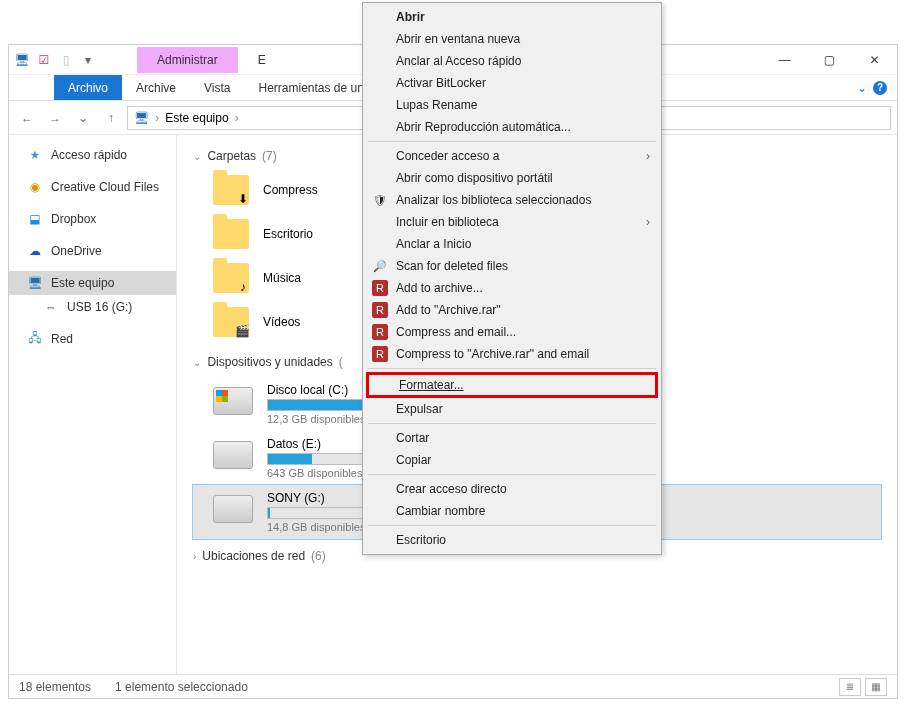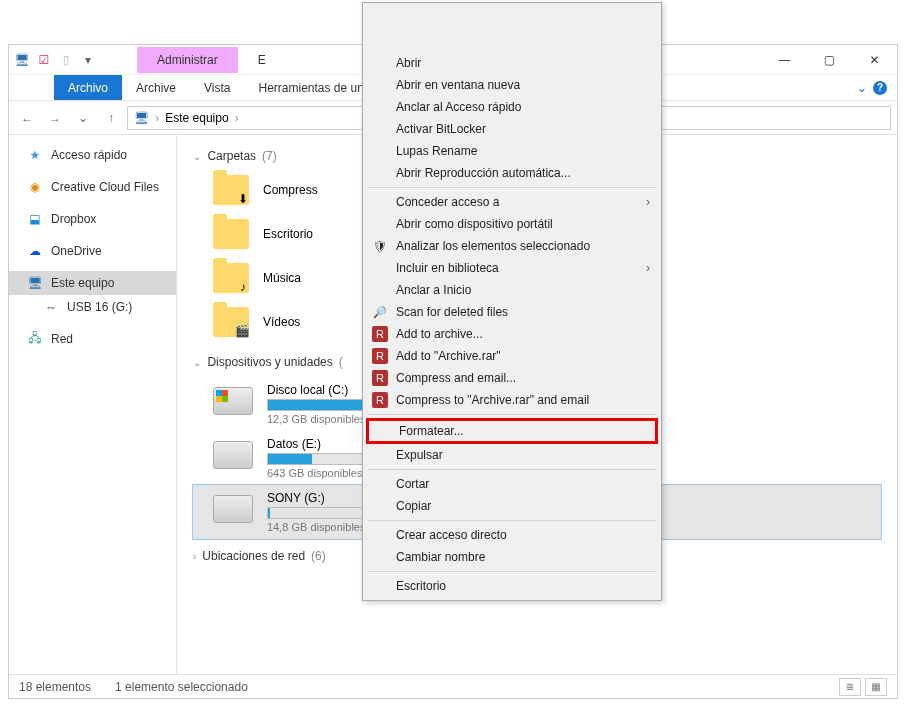--- a/index.html
+++ b/index.html
@@ -62,26 +62,26 @@
 .drive-sub { color: #777; font-size: 11px; }
 
 
 .statusbar { height: 24px; border-top: 1px solid #e0e0e0; display: flex; align-items: center; padding: 0 10px; gap: 24px; color: #555; }
 .statusbar .views { margin-left: auto; display: flex; gap: 4px; }
 .view-btn { width: 22px; height: 18px; border: 1px solid #ccc; display: flex; align-items: center; justify-content: center; font-size: 10px; color: #777; }
 
 
 .ctx { position: absolute; left: 362px; top: 2px; width: 300px; background: #f0f0f0; border: 1px solid #aaa; box-shadow: 2px 2px 6px rgba(0,0,0,.2); padding: 3px; z-index: 10; }
 .ctx-item { display: flex; align-items: center; height: 22px; padding: 0 12px 0 30px; position: relative; color: #222; white-space: nowrap; }
-.ctx-item.bold { font-weight: 400; margin-top: 46px; }
+.ctx-item.bold { font-weight: 700; }
 .ctx-item .sub-arrow { position: absolute; right: 8px; color: #666; }
 .ctx-item .mi-icon { position: absolute; left: 6px; width: 16px; height: 16px; display: flex; align-items: center; justify-content: center; font-size: 11px; }
 .ctx-sep { height: 1px; background: #d0d0d0; margin: 3px 2px; }
 .ctx-highlight { border: 3px solid #e60000; padding: 0 0; }
-.ctx-highlight .ctx-item { height: 20px; }
+.ctx-highlight .ctx-item { height: 20px; text-decoration: underline; }
 
 
 .i-star { color: #3a9bdc; }
 .i-cloud { color: #0a58ca; }
 .i-monitor { color: #2a6fb0; }
 .i-usb { color: #555; }
 .i-net { color: #2aa198; }
 .i-box { color: #1e88e5; }
 .i-cc { color: #e08b00; }
 .rar { background: #b03030; color: #fff; border-radius: 2px; font-size: 9px; padding: 1px 2px; }
@@ -278,21 +278,21 @@
     <div class="ctx-sep"></div>
     <div class="ctx-item">
       <span>Conceder acceso a</span>
       <span class="sub-arrow">›</span>
     </div>
     <div class="ctx-item">
       <span>Abrir como dispositivo portátil</span>
     </div>
     <div class="ctx-item">
       <span class="mi-icon ">🛡</span>
-      <span>Analizar los elementos seleccionado</span>
+      <span>Analizar los biblioteca seleccionados</span>
     </div>
     <div class="ctx-item">
       <span>Incluir en biblioteca</span>
       <span class="sub-arrow">›</span>
     </div>
     <div class="ctx-item">
       <span>Anclar a Inicio</span>
     </div>
     <div class="ctx-item">
       <span class="mi-icon ">🔎</span>

